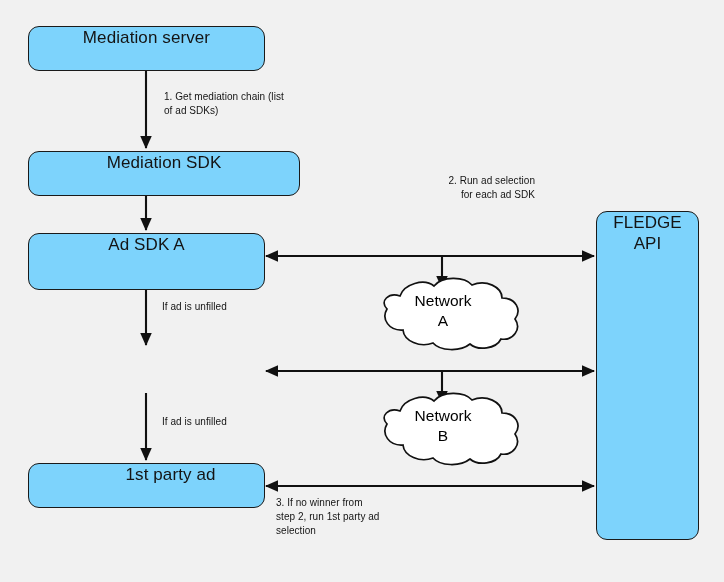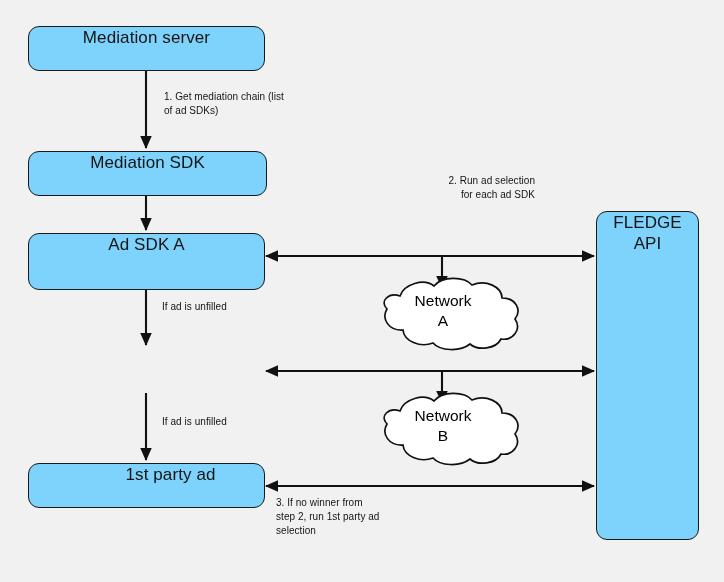--- a/index.html
+++ b/index.html
@@ -112,21 +112,21 @@
              C 460 467 440 466 433 458
              C 420 463 404 456 403 445
              C 389 446 381 434 387 424
              C 379 416 389 407 400 411 Z" fill="#ffffff" stroke="#111111" stroke-width="1.7"></path>
   </svg>
 
   <div class="node-box" style="left:28px; top:26px; width:237px; height:45px;">
     <span>Mediation server</span>
   </div>
 
-  <div class="node-box" style="left:28px; top:151px; width:239px; height:45px;">
+  <div class="node-box" style="left:28px; top:151px; width:272px; height:45px;">
     <span>Mediation SDK</span>
   </div>
 
   <div class="node-box" style="left:28px; top:233px; width:237px; height:57px;">
     <span>Ad SDK A</span>
   </div>
 
 
   <div class="node-box" style="left:28px; top:463px; width:237px; height:45px;padding-left:48px;">
     <span>1st party ad</span>

